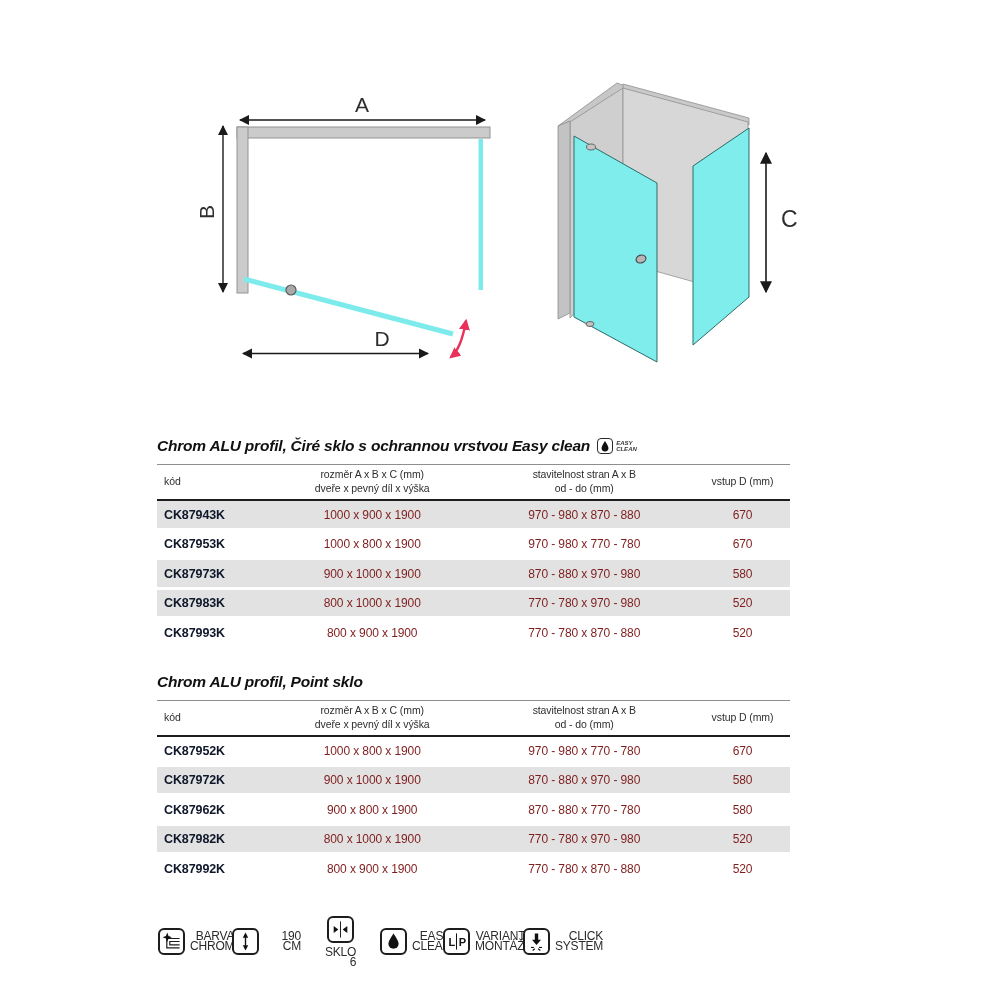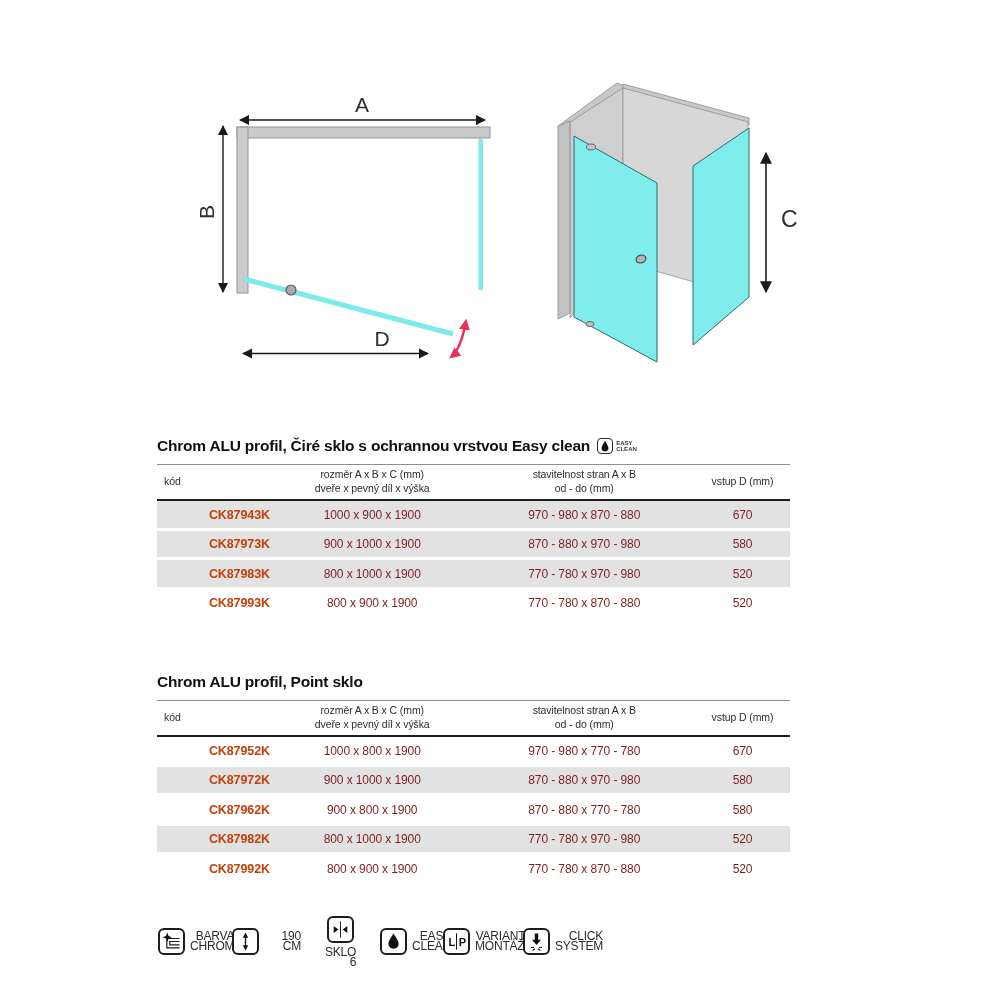--- a/index.html
+++ b/index.html
@@ -4,36 +4,36 @@
 <style>
   html,body{margin:0;padding:0;}
   body{
     width:1000px;height:1000px;background:#ffffff;position:relative;overflow:hidden;
     font-family:"Liberation Sans",sans-serif;color:#222;
   }
   .abs{position:absolute;}
   
   .section{position:absolute;left:157px;width:633px;}
   .sec-title{font-size:15.5px;font-weight:bold;color:#101010;letter-spacing:-0.2px;
-    display:flex;align-items:center;gap:7px;}
+    display:flex;align-items:center;gap:7px;font-style:italic;}
   .ec-badge{display:inline-flex;align-items:center;gap:3px;}
   .ec-box{width:16px;height:16px;border:1.6px solid #2a2a2a;border-radius:4px;
     display:flex;align-items:center;justify-content:center;box-sizing:border-box;background:#fff;}
   .ec-text{display:flex;flex-direction:column;font-size:6px;font-weight:bold;
     line-height:6.5px;color:#3a3a3a;letter-spacing:0;}
   table{border-collapse:collapse;width:100%;margin-top:9px;table-layout:fixed;}
   col.c1{width:18%;} col.c2{width:32%;} col.c3{width:35%;} col.c4{width:15%;}
   thead tr{border-top:1.3px solid #8e8e8e;border-bottom:2.6px solid #1d1d1d;}
   th{font-weight:normal;font-size:10.5px;color:#2e2e2e;line-height:1.3;
     padding:3px 0 4px 0;text-align:center;letter-spacing:-0.1px;}
   th.left{text-align:left;padding-left:7px;vertical-align:middle;margin-top:16px;}
   tbody td{height:24.5px;border-bottom:3.2px solid #ffffff;font-size:12px;color:#7f1d1d;
     text-align:center;letter-spacing:-0.1px;}
   tbody tr.g td{background:#e2e2e2;}
-  td.kod{text-align:right;padding-left:7px;font-weight:bold;font-size:12.5px;color:#c2410c;}
+  td.kod{text-align:left;padding-left:7px;font-weight:bold;font-size:12.5px;color:#0f172a;}
   
   .footer{position:absolute;left:158px;top:916px;display:flex;align-items:center;}
   .fico{display:flex;align-items:center;gap:5px;}
   .fico .box{width:27px;height:27px;border:2px solid #1d1d1d;border-radius:6px;
     box-sizing:border-box;display:flex;align-items:center;justify-content:center;background:#fff;flex:0 0 auto;}
   .flabel{display:flex;flex-direction:column;justify-content:center;font-size:12px;
     line-height:9.5px;color:#2b2b2b;letter-spacing:-0.2px;font-weight:normal;text-align:right;}
   .flabel span:empty{display:none;}
   .w1{width:74px;} .w2{width:69px;} .w3{width:79px;flex-direction:column;} .w4{width:63px;} .w5{width:80px;} .w6{width:70px;}
   svg text{font-family:"Liberation Sans",sans-serif;}
@@ -142,20 +142,26 @@
       </tr>
     </thead>
     <tbody>
   <tr class="g">
     <td class="kod">CK87943K</td>
     <td>1000 x 900 x 1900</td>
     <td>970 - 980 x 870 - 880</td>
     <td>670</td>
   </tr>
 
+  <tr>
+    <td class="kod">CK87953K</td>
+    <td>1000 x 800 x 1900</td>
+    <td>970 - 980 x 770 - 780</td>
+    <td>670</td>
+  </tr>
 
   <tr class="g">
     <td class="kod">CK87973K</td>
     <td>900 x 1000 x 1900</td>
     <td>870 - 880 x 970 - 980</td>
     <td>580</td>
   </tr>
 
 
   <tr class="g">

